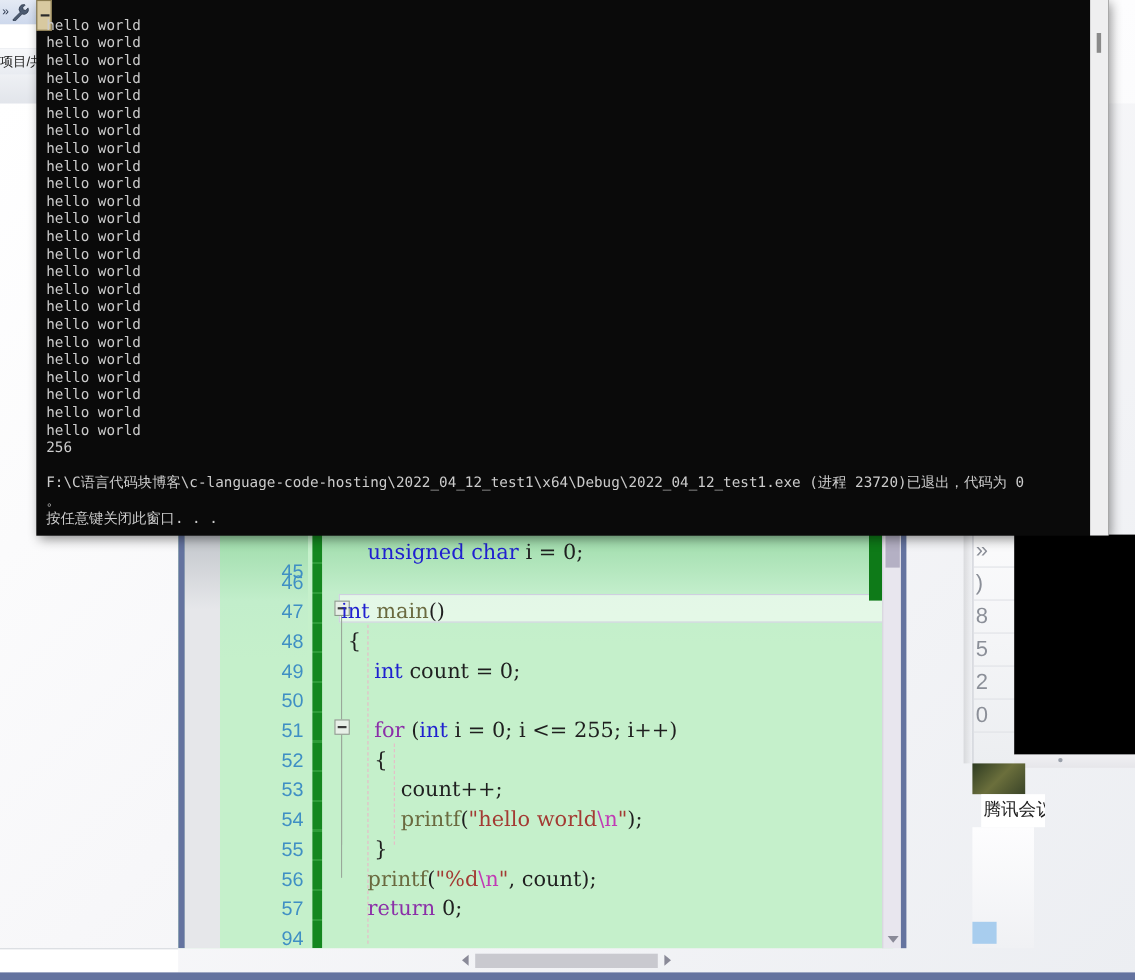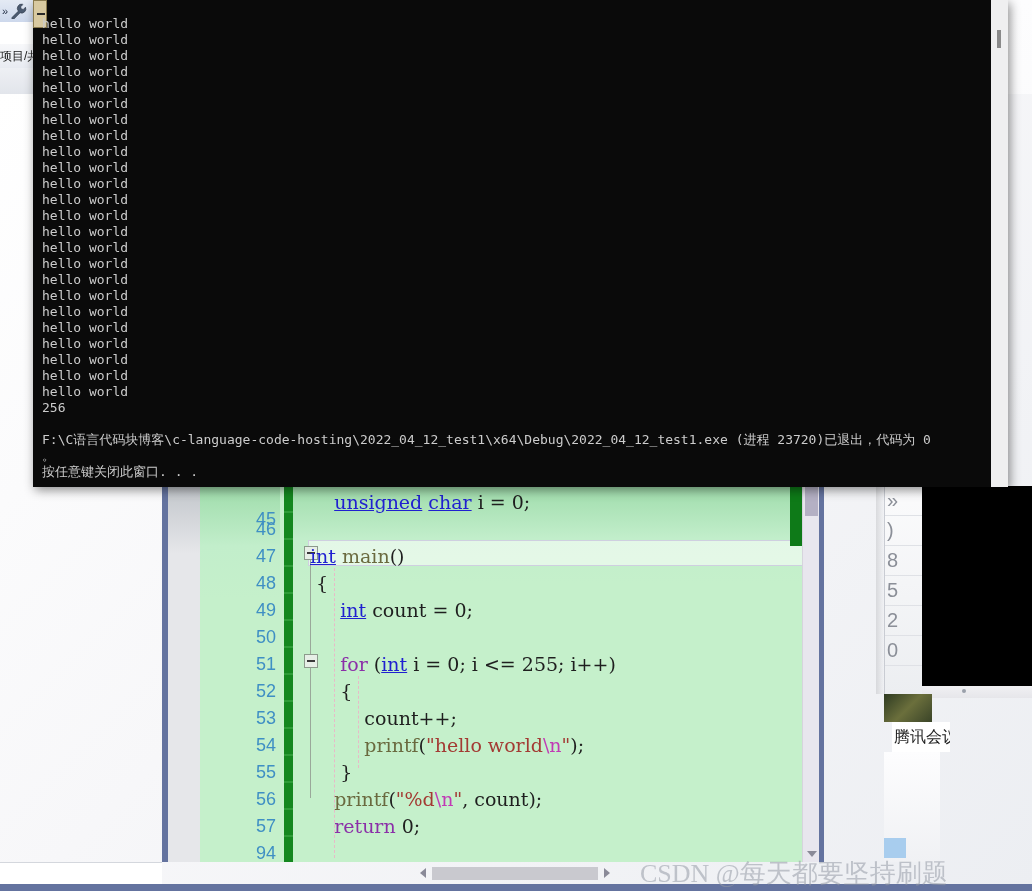--- a/index.html
+++ b/index.html
@@ -90,21 +90,21 @@
     white-space: pre;
     color: #1f1f1f;
   }
   .ln {
     position: absolute; left: 38px; width: 76px; height: 27px;
     text-align: right;
     font-family: "Liberation Sans", sans-serif;
     font-size: 18px; line-height: 27px;
     color: #3f8fc4;
   }
-  .kw     { color: #2020d0; text-decoration: underline; }
+  .kw     { color: #2020d0; }
   .kwctl  { color: #8b2fa8; }
   .str    { color: #a33a33; }
   .esc    { color: #c13ab5; }
   .num    { color: #1f1f1f; }
   .fn     { color: #6a6a3f; }
   .pn     { color: #1f1f1f; }
 
   
   #current-line-box {
     position: absolute; left: 146px; top: 54px; width: 504px; height: 26px;
@@ -504,15 +504,14 @@
 
 F:\C语言代码块博客\c-language-code-hosting\2022_04_12_test1\x64\Debug\2022_04_12_test1.exe (进程 23720)已退出，代码为 0
 。
 按任意键关闭此窗口. . .</pre>
     <div id="console-scrollbar">
       <div id="console-scroll-thumb"></div>
     </div>
 
   </div>
 
-  <div id="watermark">CSDN @每天都要坚持刷题</div>
 
 </div>
 
 </body></html>

